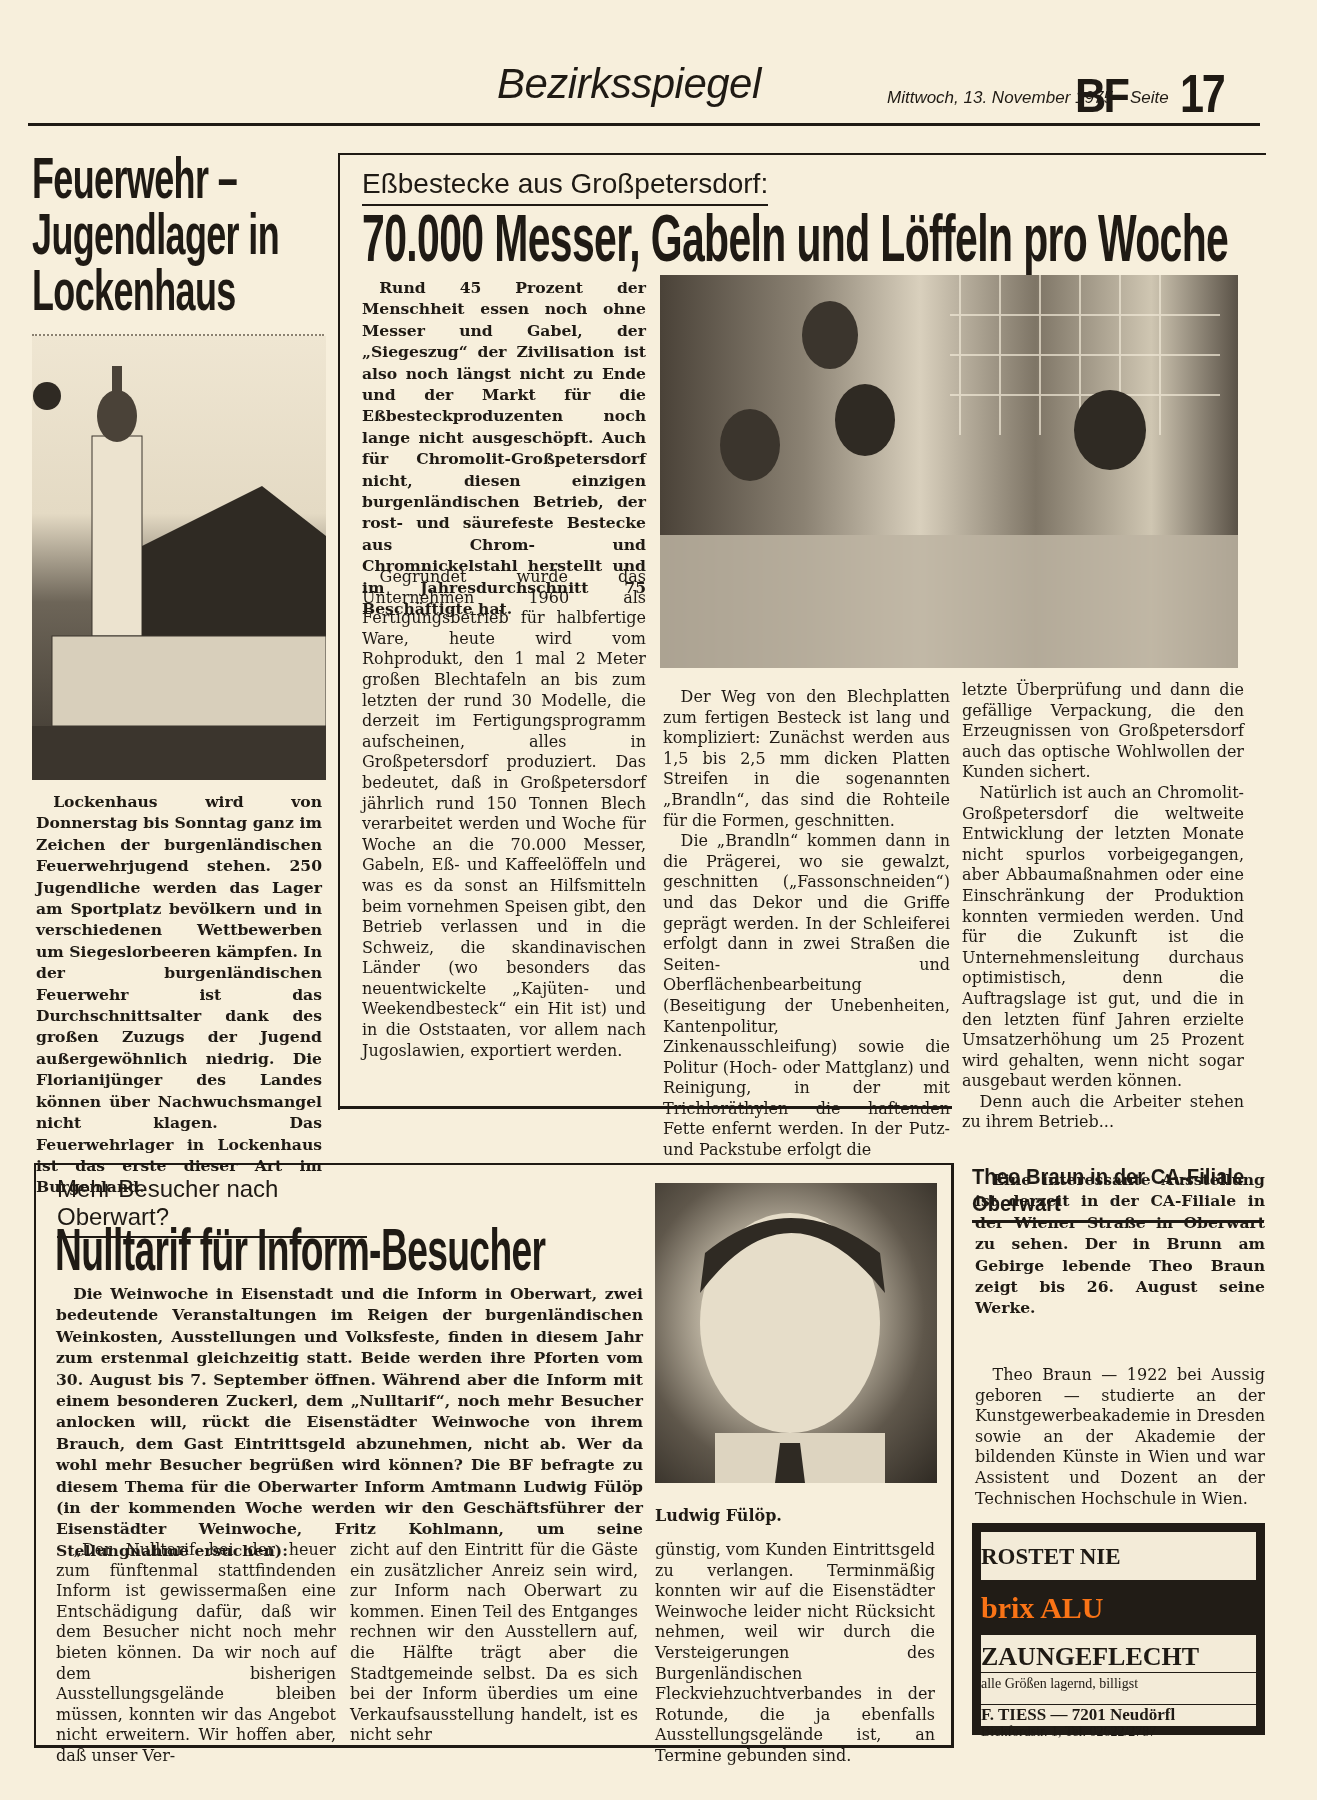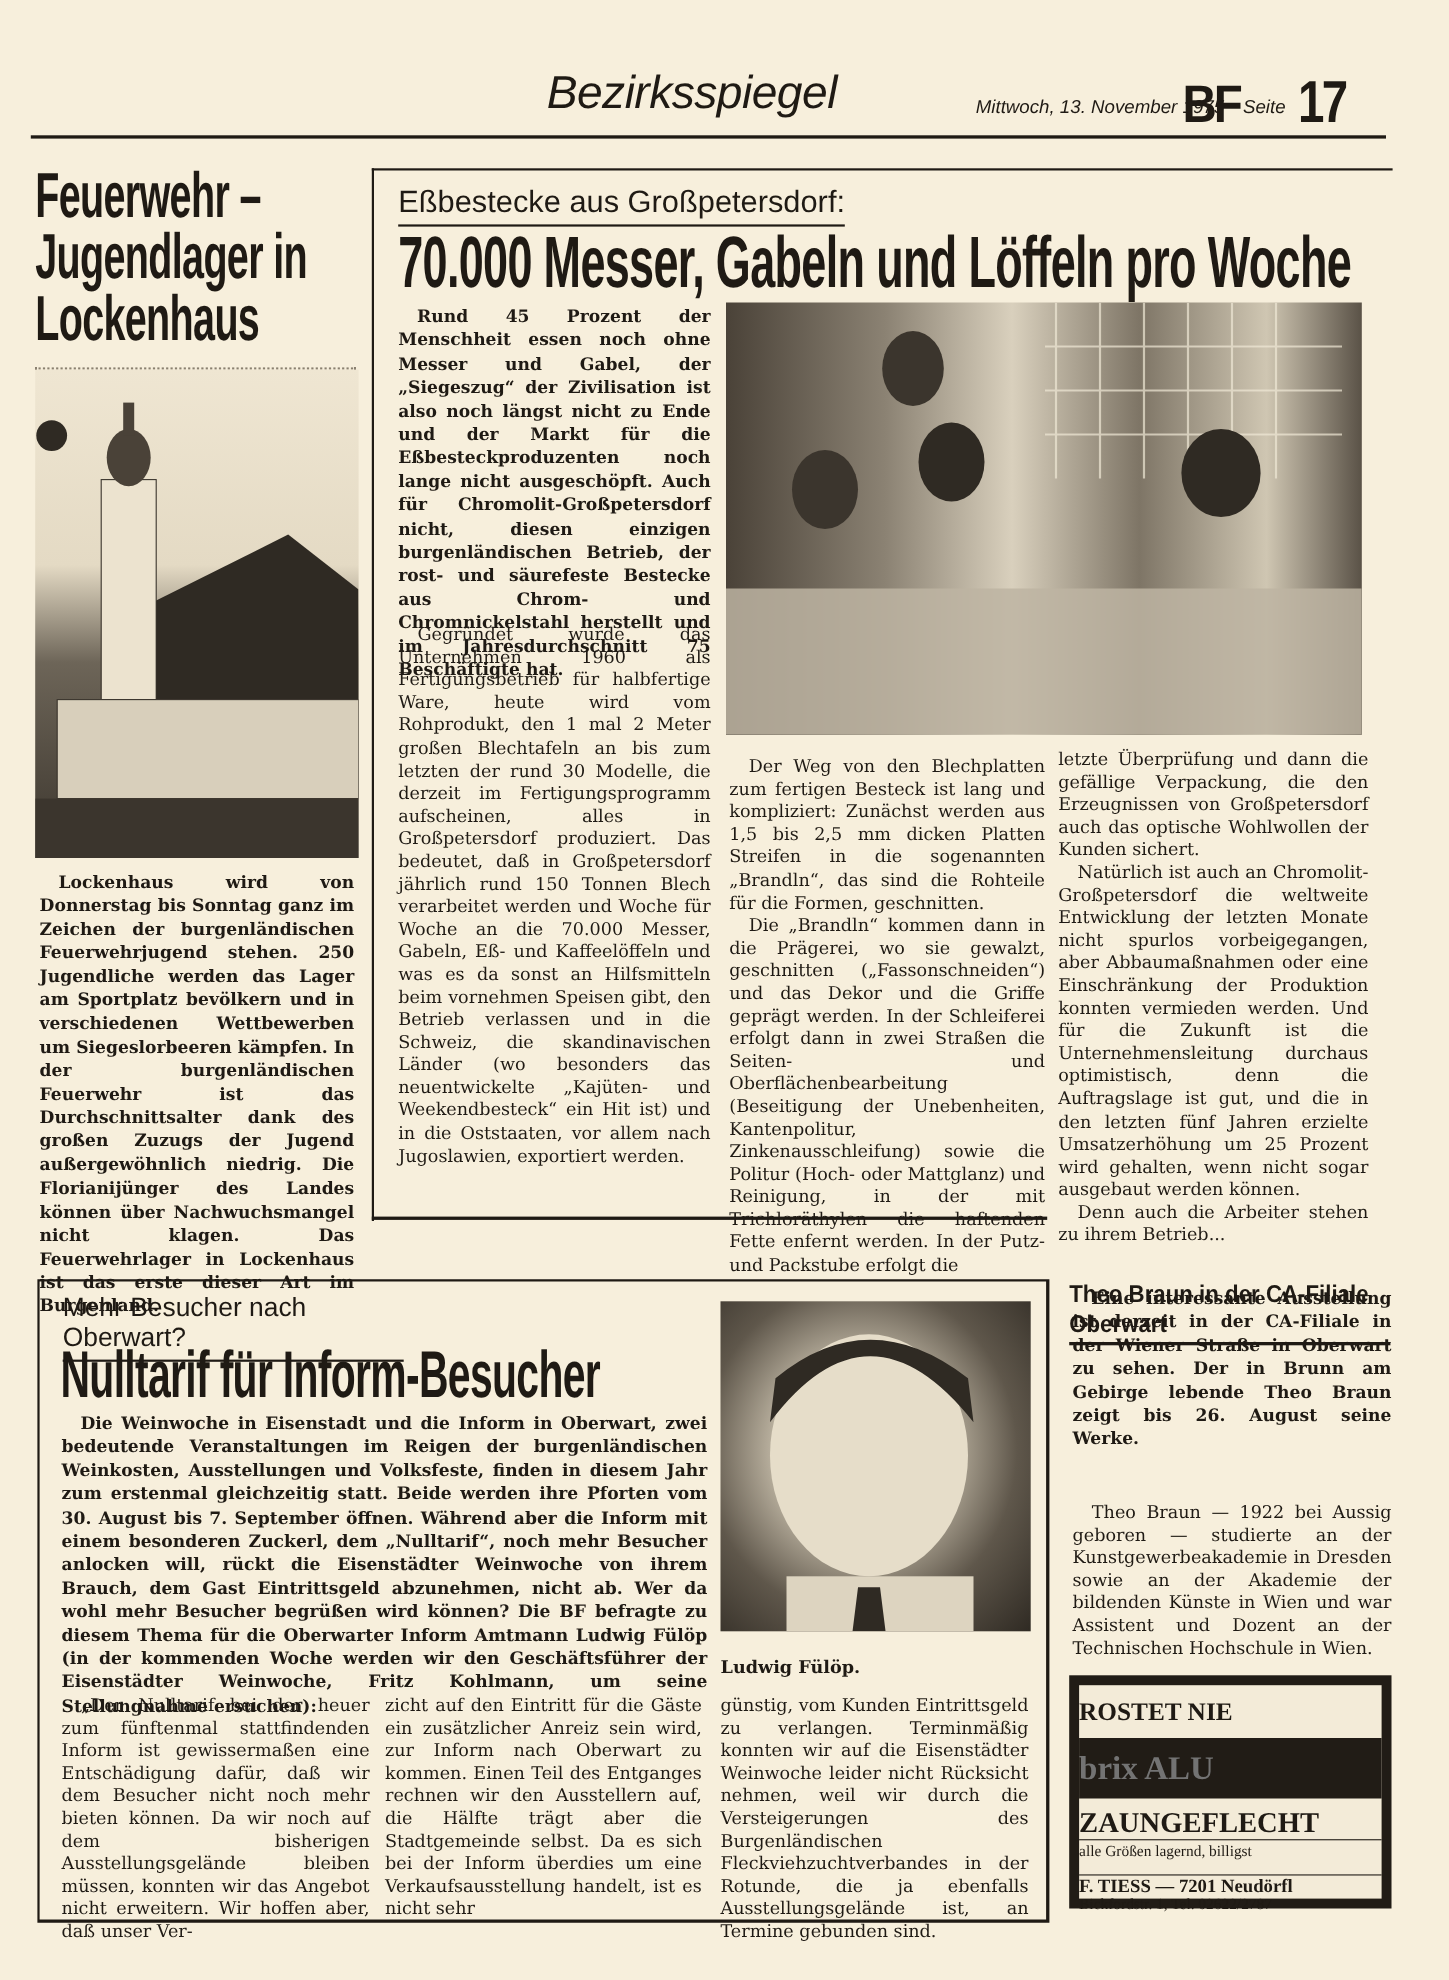--- a/index.html
+++ b/index.html
@@ -46,21 +46,21 @@
   #low-col3{left:655px;top:1540px;width:280px;}
   
   #tb-head{left:972px;top:1163px;font-size:22px;font-weight:bold;line-height:27px;transform:scaleX(0.92);transform-origin:left top;}
   #tb-rule{left:972px;top:1220px;width:292px;height:3px;background:#1f1a14;}
   #tb-lead{left:975px;top:1169px;width:290px;}
   #tb-body{left:975px;top:1365px;width:290px;}
   
   #ad{left:972px;top:1523px;width:293px;height:212px;border:9px solid #211c16;background:#f3ebd8;box-sizing:border-box;}
   .ad-line{position:absolute;left:0;width:100%;text-align:left;font-family:Liberation Serif, serif;}
   #ad-1{top:12px;font-size:23px;font-weight:bold;}
-  #ad-band{top:48px;height:55px;background:#211c16;color:#737373;font-size:30px;font-weight:bold;line-height:55px;}
+  #ad-band{top:48px;height:55px;background:#211c16;color:#f97316;font-size:30px;font-weight:bold;line-height:55px;}
   #ad-3{top:110px;font-size:26px;font-weight:bold;}
   #ad-rule1{top:140px;height:1px;background:#211c16;}
   #ad-4{top:144px;font-size:14px;}
   #ad-rule2{top:172px;height:1px;background:#211c16;}
   #ad-5{top:173px;font-size:17px;font-weight:bold;}
   #ad-6{top:192px;font-size:14px;}
 </style>
 </head>
 <body>
 

